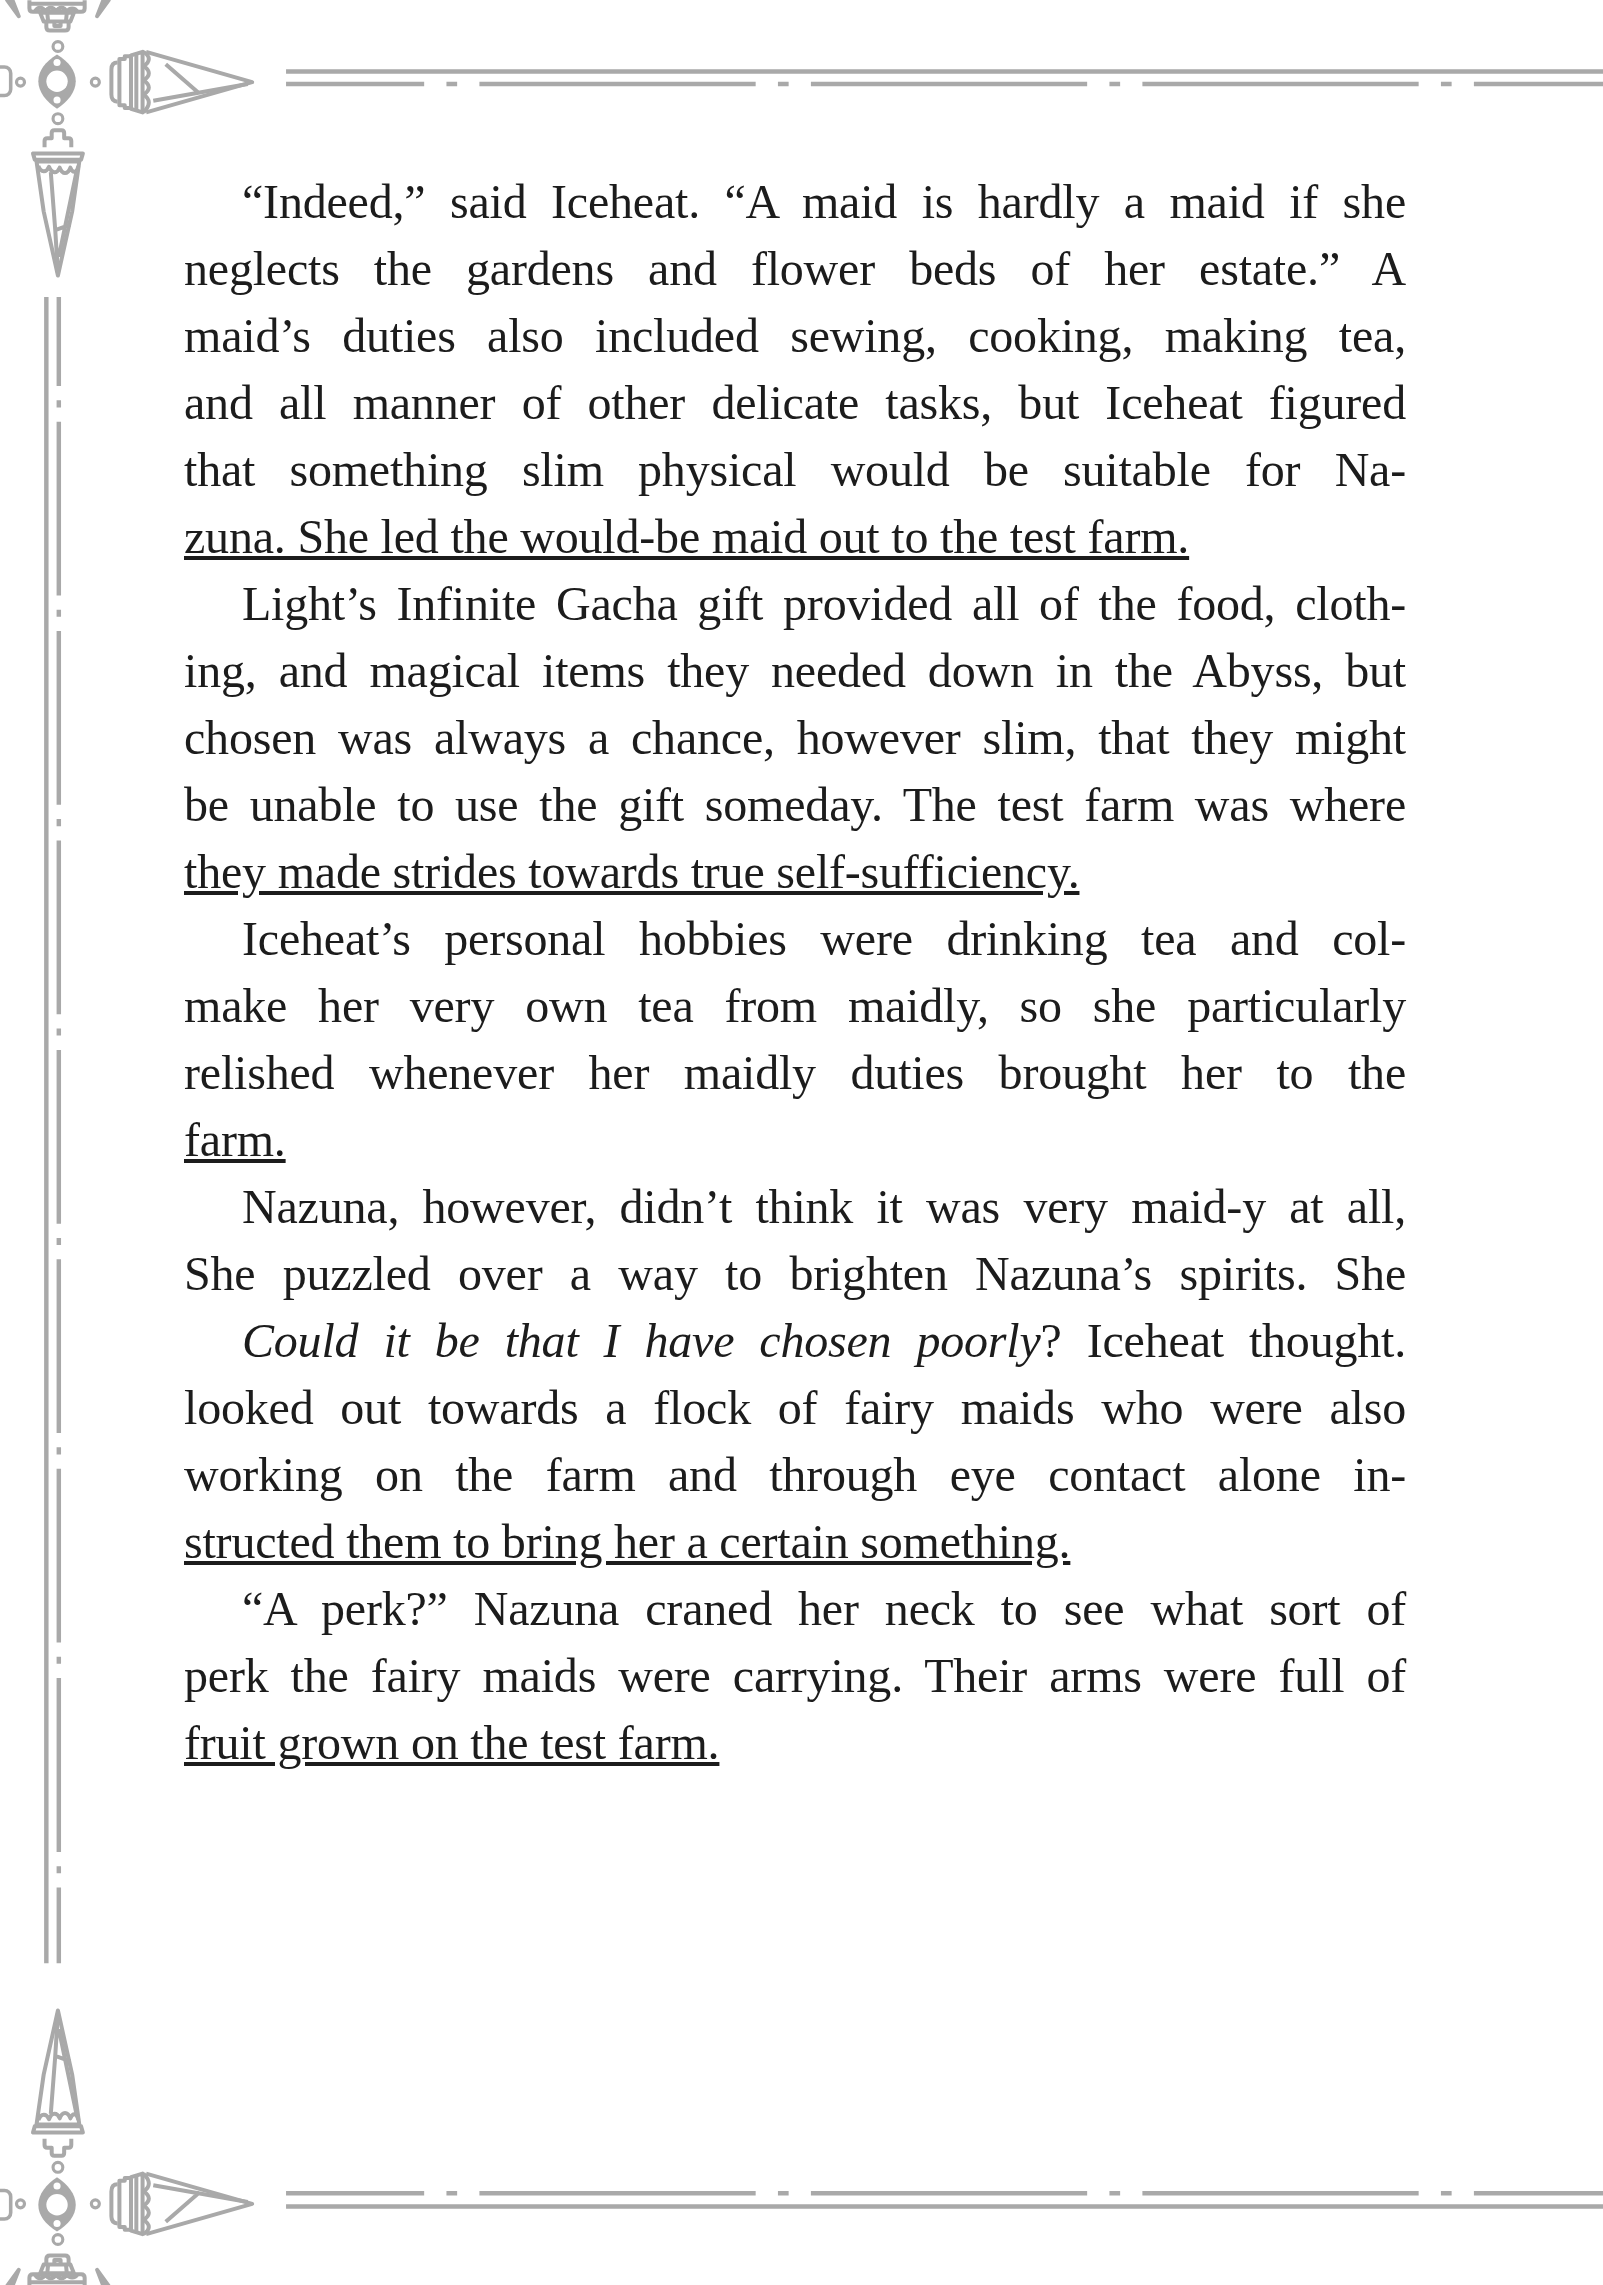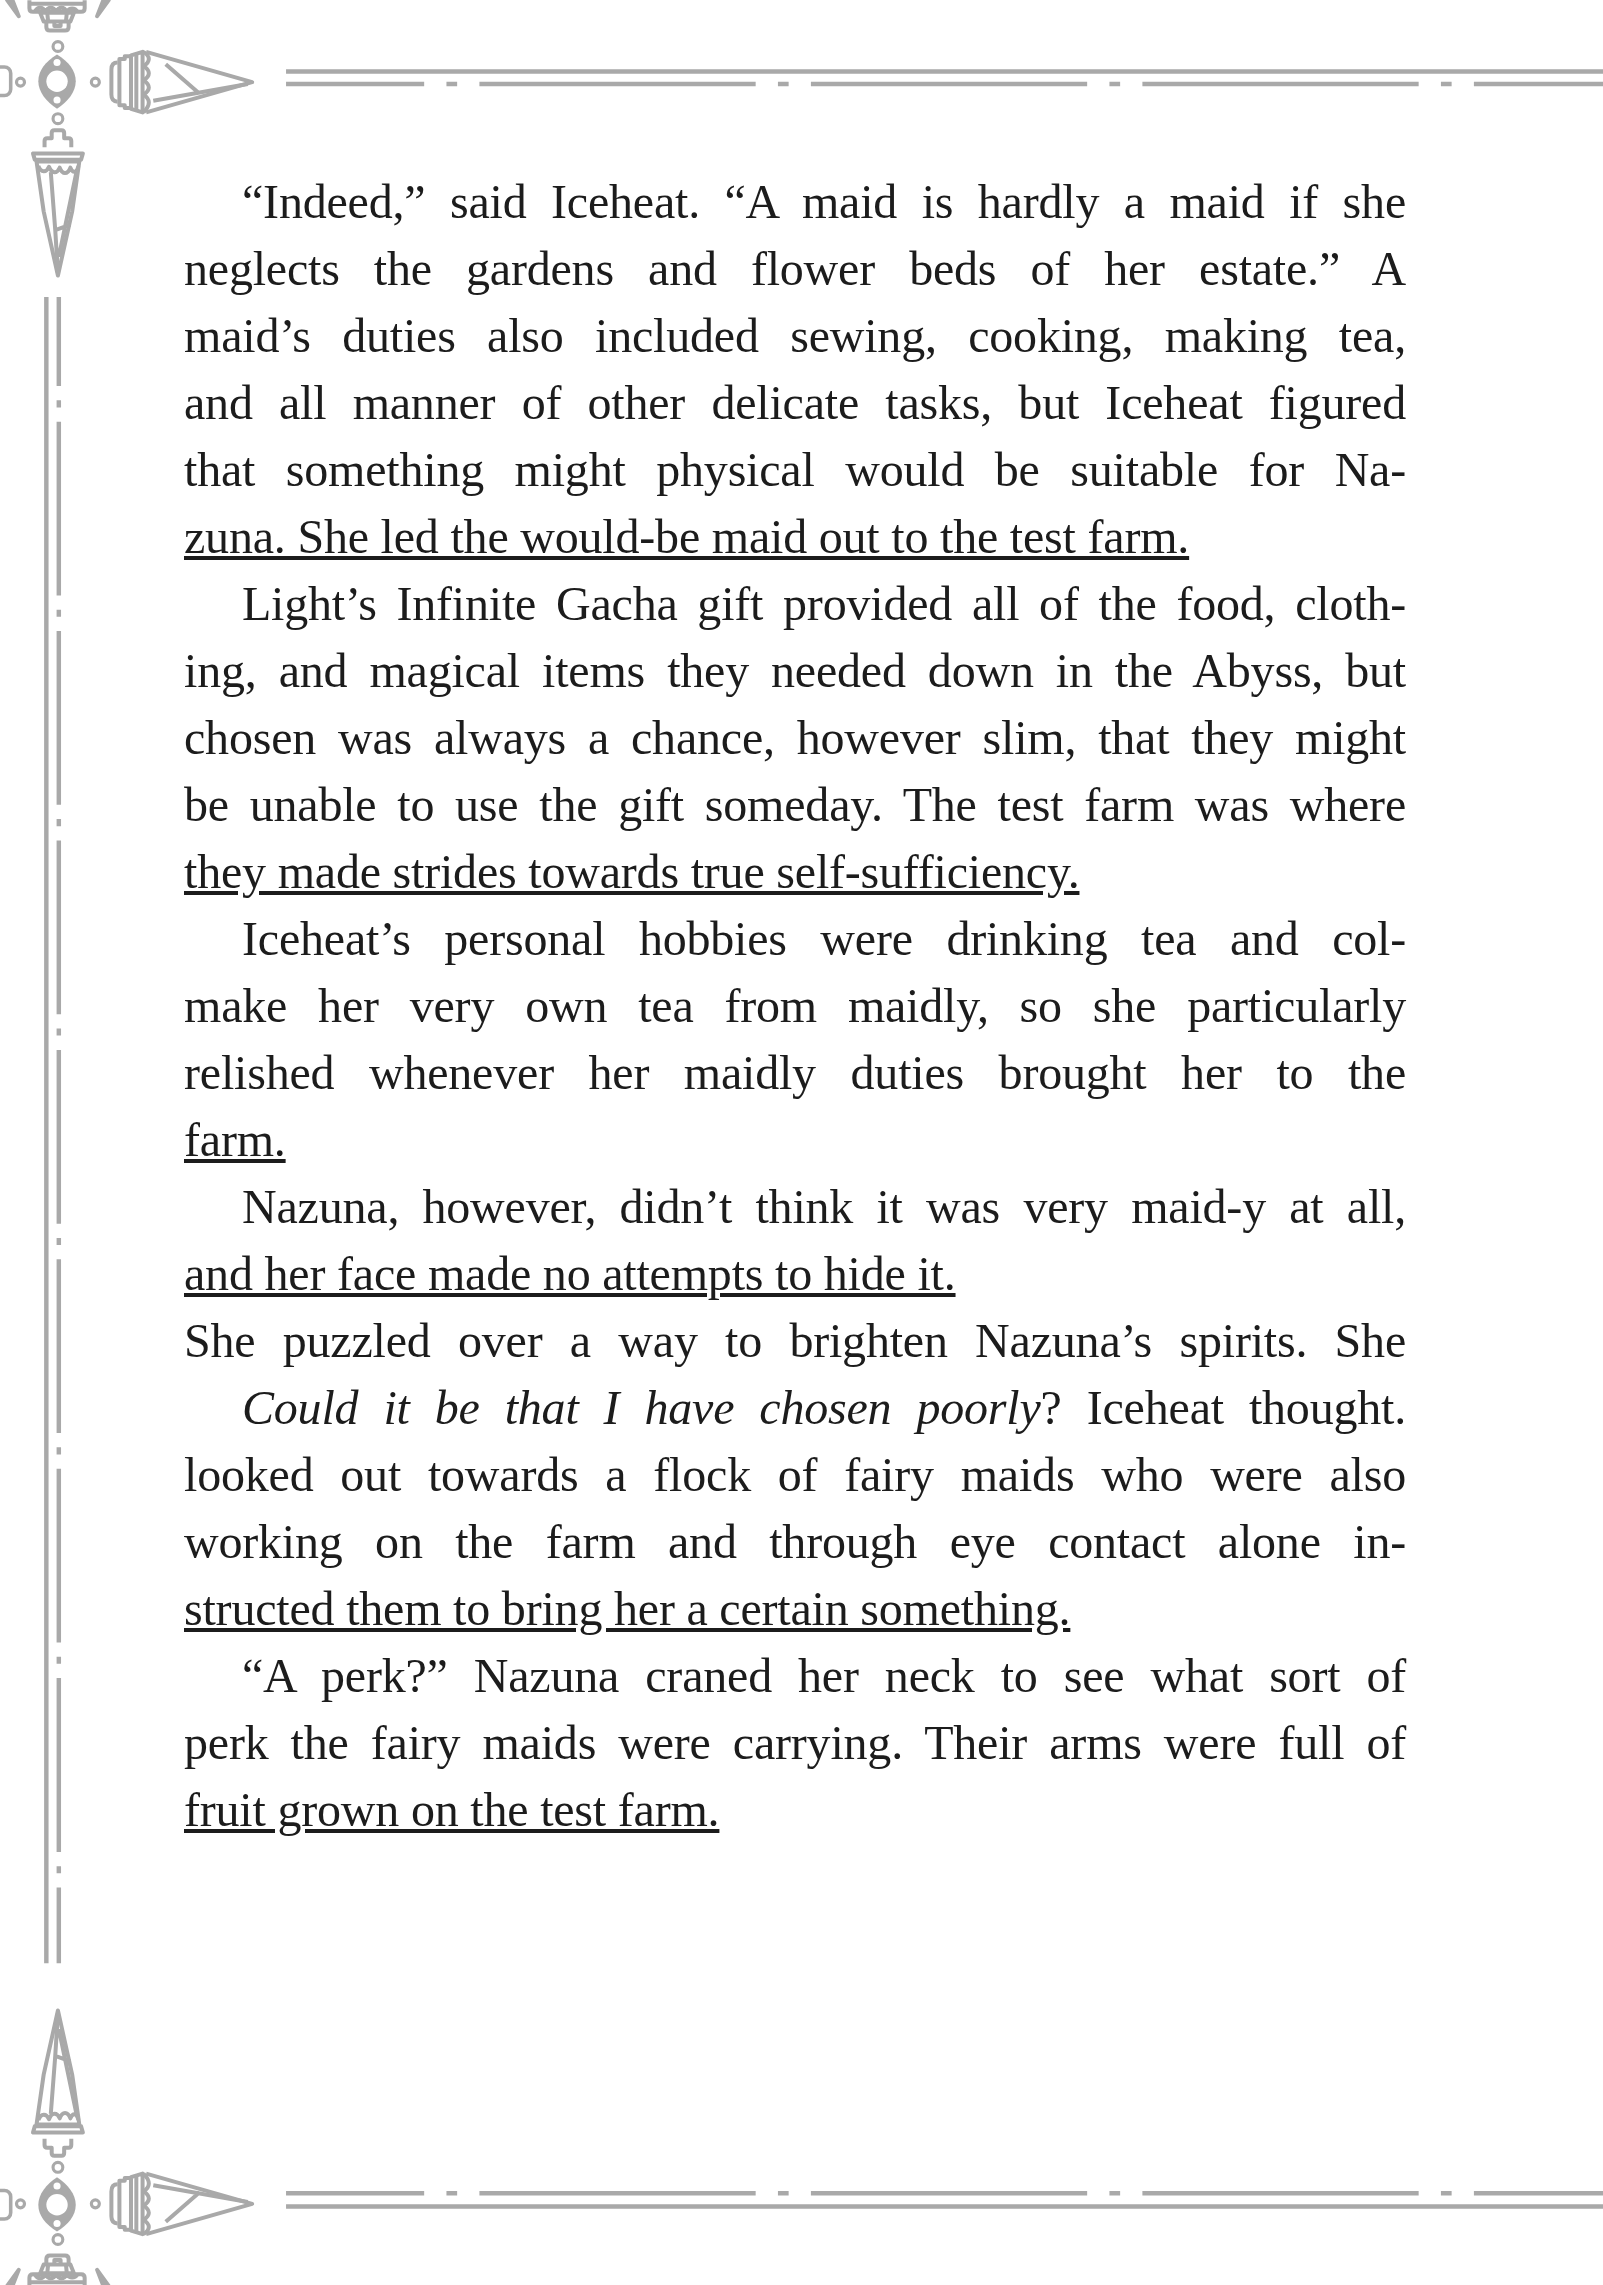--- a/index.html
+++ b/index.html
@@ -105,39 +105,38 @@
     <line class="stk" x1="321" y1="2476" x2="1800" y2="2476" stroke-width="5"></line>
   </g>
 </svg>
 
 <div id="text-block">
     <div class="paragraph">
       <div class="line first"><span>“Indeed,” said Iceheat. “A maid is hardly a maid if she</span></div>
       <div class="line"><span>neglects the gardens and flower beds of her estate.” A</span></div>
       <div class="line"><span>maid’s duties also included sewing, cooking, making tea,</span></div>
       <div class="line"><span>and all manner of other delicate tasks, but Iceheat figured</span></div>
-      <div class="line"><span>that something might physical would be suitable for Na-</span></div>
+      <div class="line"><span>that something slim physical would be suitable for Na-</span></div>
       <div class="line last"><span>zuna. She led the would-be maid out to the test farm.</span></div>
     </div>
     <div class="paragraph">
       <div class="line first"><span>Light’s Infinite Gacha gift provided all of the food, cloth-</span></div>
       <div class="line"><span>ing, and magical items they needed down in the Abyss, but</span></div>
       <div class="line"><span>chosen was always a chance, however slim, that they might</span></div>
       <div class="line"><span>be unable to use the gift someday. The test farm was where</span></div>
       <div class="line last"><span>they made strides towards true self-sufficiency.</span></div>
     </div>
     <div class="paragraph">
       <div class="line first"><span>Iceheat’s personal hobbies were drinking tea and col-</span></div>
       <div class="line"><span>make her very own tea from maidly, so she particularly</span></div>
       <div class="line"><span>relished whenever her maidly duties brought her to the</span></div>
       <div class="line last"><span>farm.</span></div>
     </div>
     <div class="paragraph">
       <div class="line first"><span>Nazuna, however, didn’t think it was very maid-y at all,</span></div>
-      <div class="line last"><span>and her face made no attempts to hide it.</span></div>
     </div>
     <div class="paragraph">
       <div class="line"><span>She puzzled over a way to brighten Nazuna’s spirits. She</span></div>
       <div class="line first"><span class="it">Could it be that I have chosen poorly</span><span>? Iceheat thought.</span></div>
       <div class="line"><span>looked out towards a flock of fairy maids who were also</span></div>
       <div class="line"><span>working on the farm and through eye contact alone in-</span></div>
       <div class="line last"><span>structed them to bring her a certain something.</span></div>
     </div>
     <div class="paragraph">
       <div class="line first"><span>“A perk?” Nazuna craned her neck to see what sort of</span></div>

